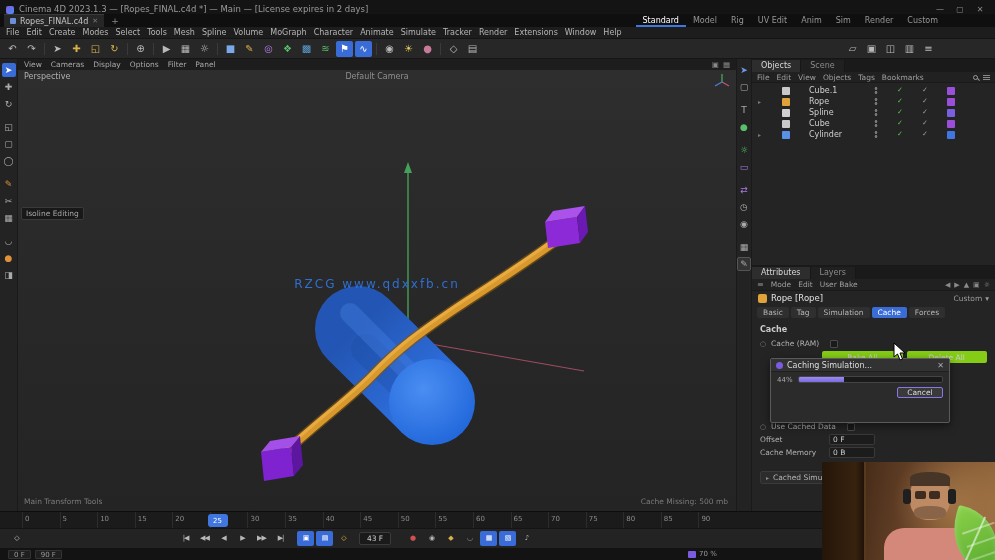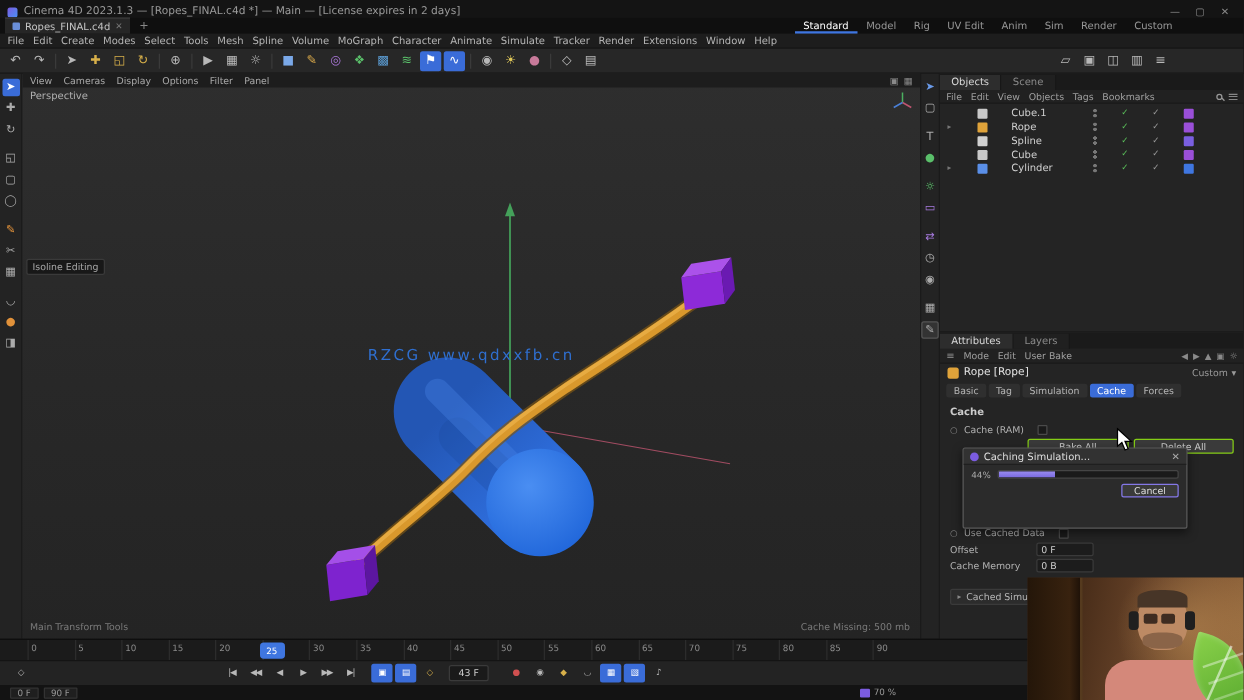--- a/index.html
+++ b/index.html
@@ -100,21 +100,21 @@
 .sectab{padding:1px 6px;font-size:7.5px;color:#b5b5b5;background:#2f2f2f;border-radius:2px}
 .sectab.active{background:#3a6cd8;color:#fff}
 .at-body{padding:3px 8px;position:relative}
 .at-title{font-size:8px;font-weight:bold;color:#cccccc;margin:2px 0 3px}
 .arow{display:flex;align-items:center;height:13px;gap:5px}
 .arow .dot{font-size:7px;color:#888}
 .alabel{font-size:7.5px;color:#b0b0b0}
 .alabel.w{width:64px}
 .acheck{width:8px;height:8px;background:#1a1a1a;border:1px solid #4a4a4a;border-radius:1px;margin-left:6px}
 .abtn-row{display:flex;gap:4px;margin:1px 0 1px 62px}
-.abtn{flex:1;height:12px;background:#3a3a3a;border:1px solid #84cc16;border-radius:2px;font-size:7.5px;color:#ccc;display:flex;align-items:center;justify-content:center}
+.abtn{flex:1;height:12px;background:#3a3a3a;border:6px solid #84cc16;border-radius:2px;font-size:7.5px;color:#ccc;display:flex;align-items:center;justify-content:center}
 .aspacer{height:56px}
 .avalue{height:11px;min-width:46px;background:#1c1c1c;border:1px solid #3a3a3a;border-radius:2px;font-size:7.5px;color:#ccc;padding:0 3px;line-height:9px;display:flex;align-items:center}
 .agroup{margin-top:12px;height:13px;background:#2c2c2c;border:1px solid #3a3a3a;border-radius:2px;display:flex;align-items:center;gap:4px;padding:0 5px;font-size:7.5px;color:#b5b5b5;width:222px}
 .agroup .caret{font-size:6px;color:#888}
 
 
 .dialog{position:absolute;left:770px;top:358px;width:180px;height:65px;background:#2b2b2b;border:1px solid #5a5a5a;border-radius:2px;z-index:20;box-shadow:0 3px 8px rgba(0,0,0,.5)}
 .dlg-title{height:13px;display:flex;align-items:center;gap:4px;padding:0 5px;background:#323232;border-bottom:1px solid #1f1f1f}
 .dlg-icon{width:7px;height:7px;border-radius:50%;background:#7b5ce0}
 .dlg-title-text{font-size:8px;color:#ddd;white-space:nowrap}
@@ -407,20 +407,21 @@
         <span class="vp-menu-item">Display</span>
         <span class="vp-menu-item">Options</span>
         <span class="vp-menu-item">Filter</span>
         <span class="vp-menu-item">Panel</span>
       <span class="vp-menu-right">
         <span class="g">▣</span>
           <span class="g">▦</span>
       </span>
     </div>
     <div class="vp-persp">Perspective</div>
+    <div class="vp-cam">Default Camera</div>
     <svg class="axis-gizmo" width="18" height="18" viewBox="0 0 18 18">
       <line x1="9" y1="9" x2="9" y2="1" stroke="#4bb060" stroke-width="1.2"></line>
       <line x1="9" y1="9" x2="16" y2="13" stroke="#c05570" stroke-width="1.2"></line>
       <line x1="9" y1="9" x2="2" y2="13" stroke="#4a80d8" stroke-width="1.2"></line>
     </svg>
     <div class="vp-hud">Isoline Editing</div>
     <div class="watermark">RZCG  www.qdxxfb.cn</div>
     <div class="vp-bl">Main Transform Tools</div>
     <div class="vp-br">Cache Missing: 500 mb</div>
   </div>

